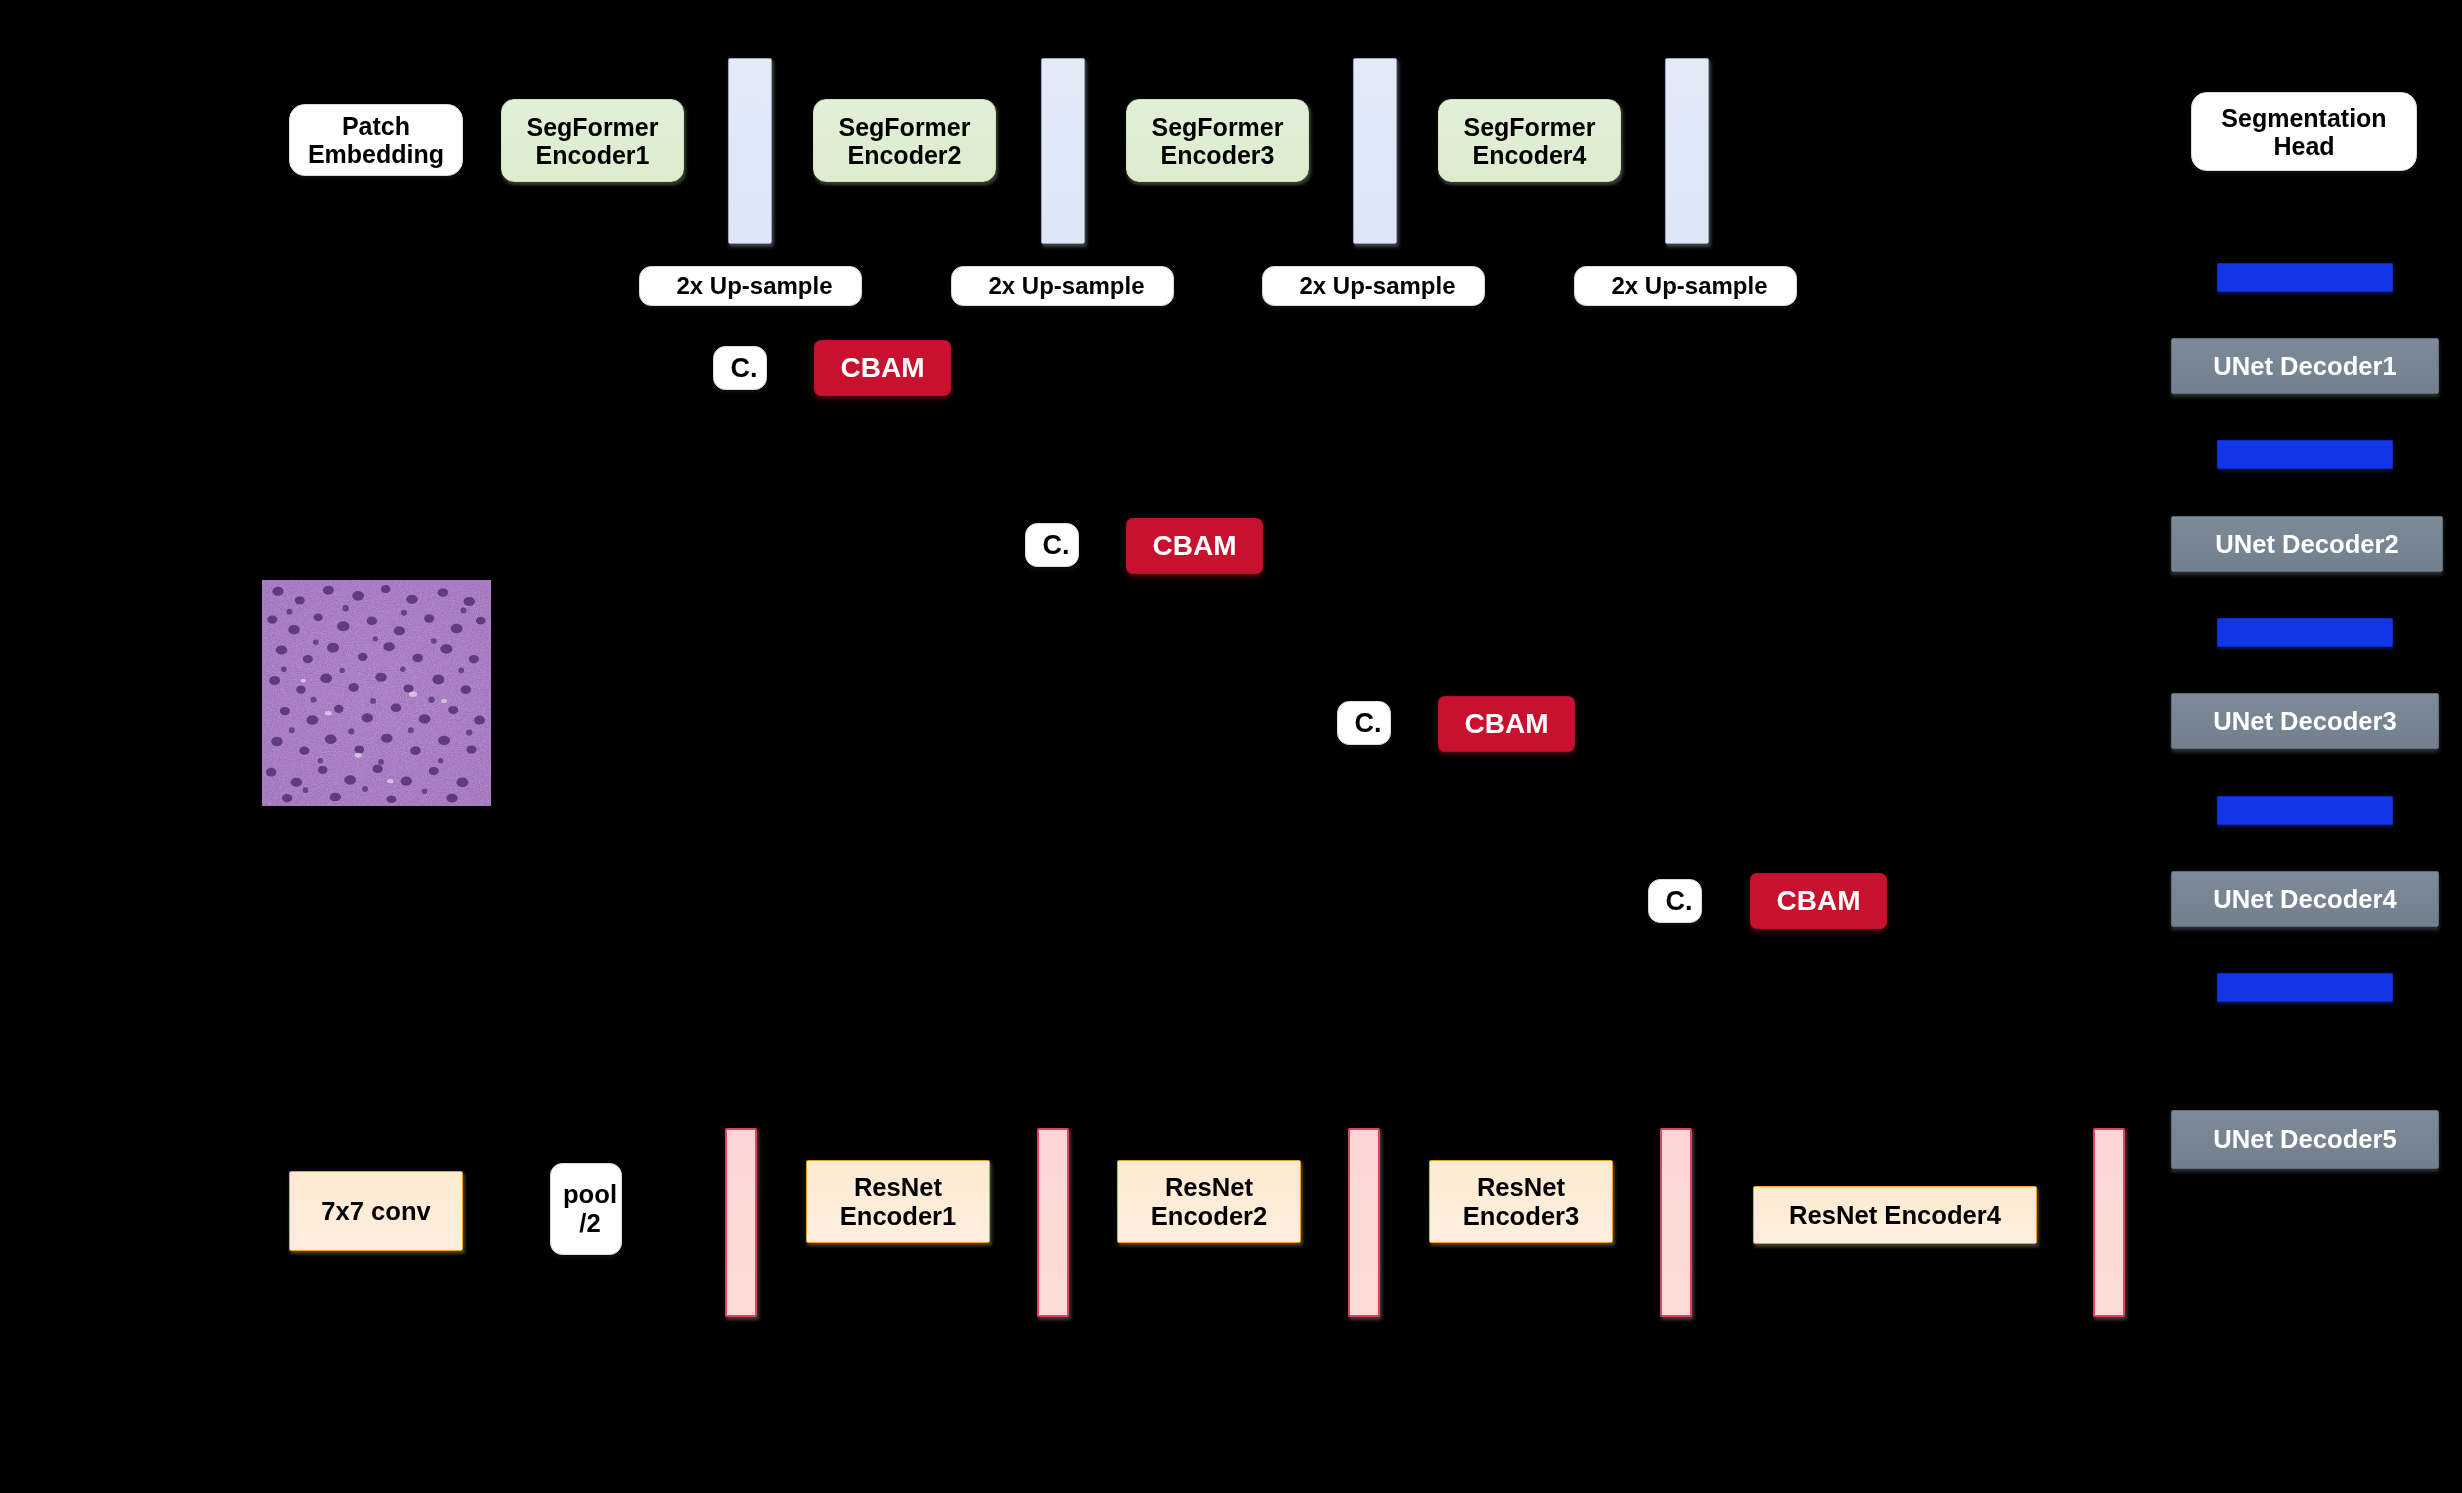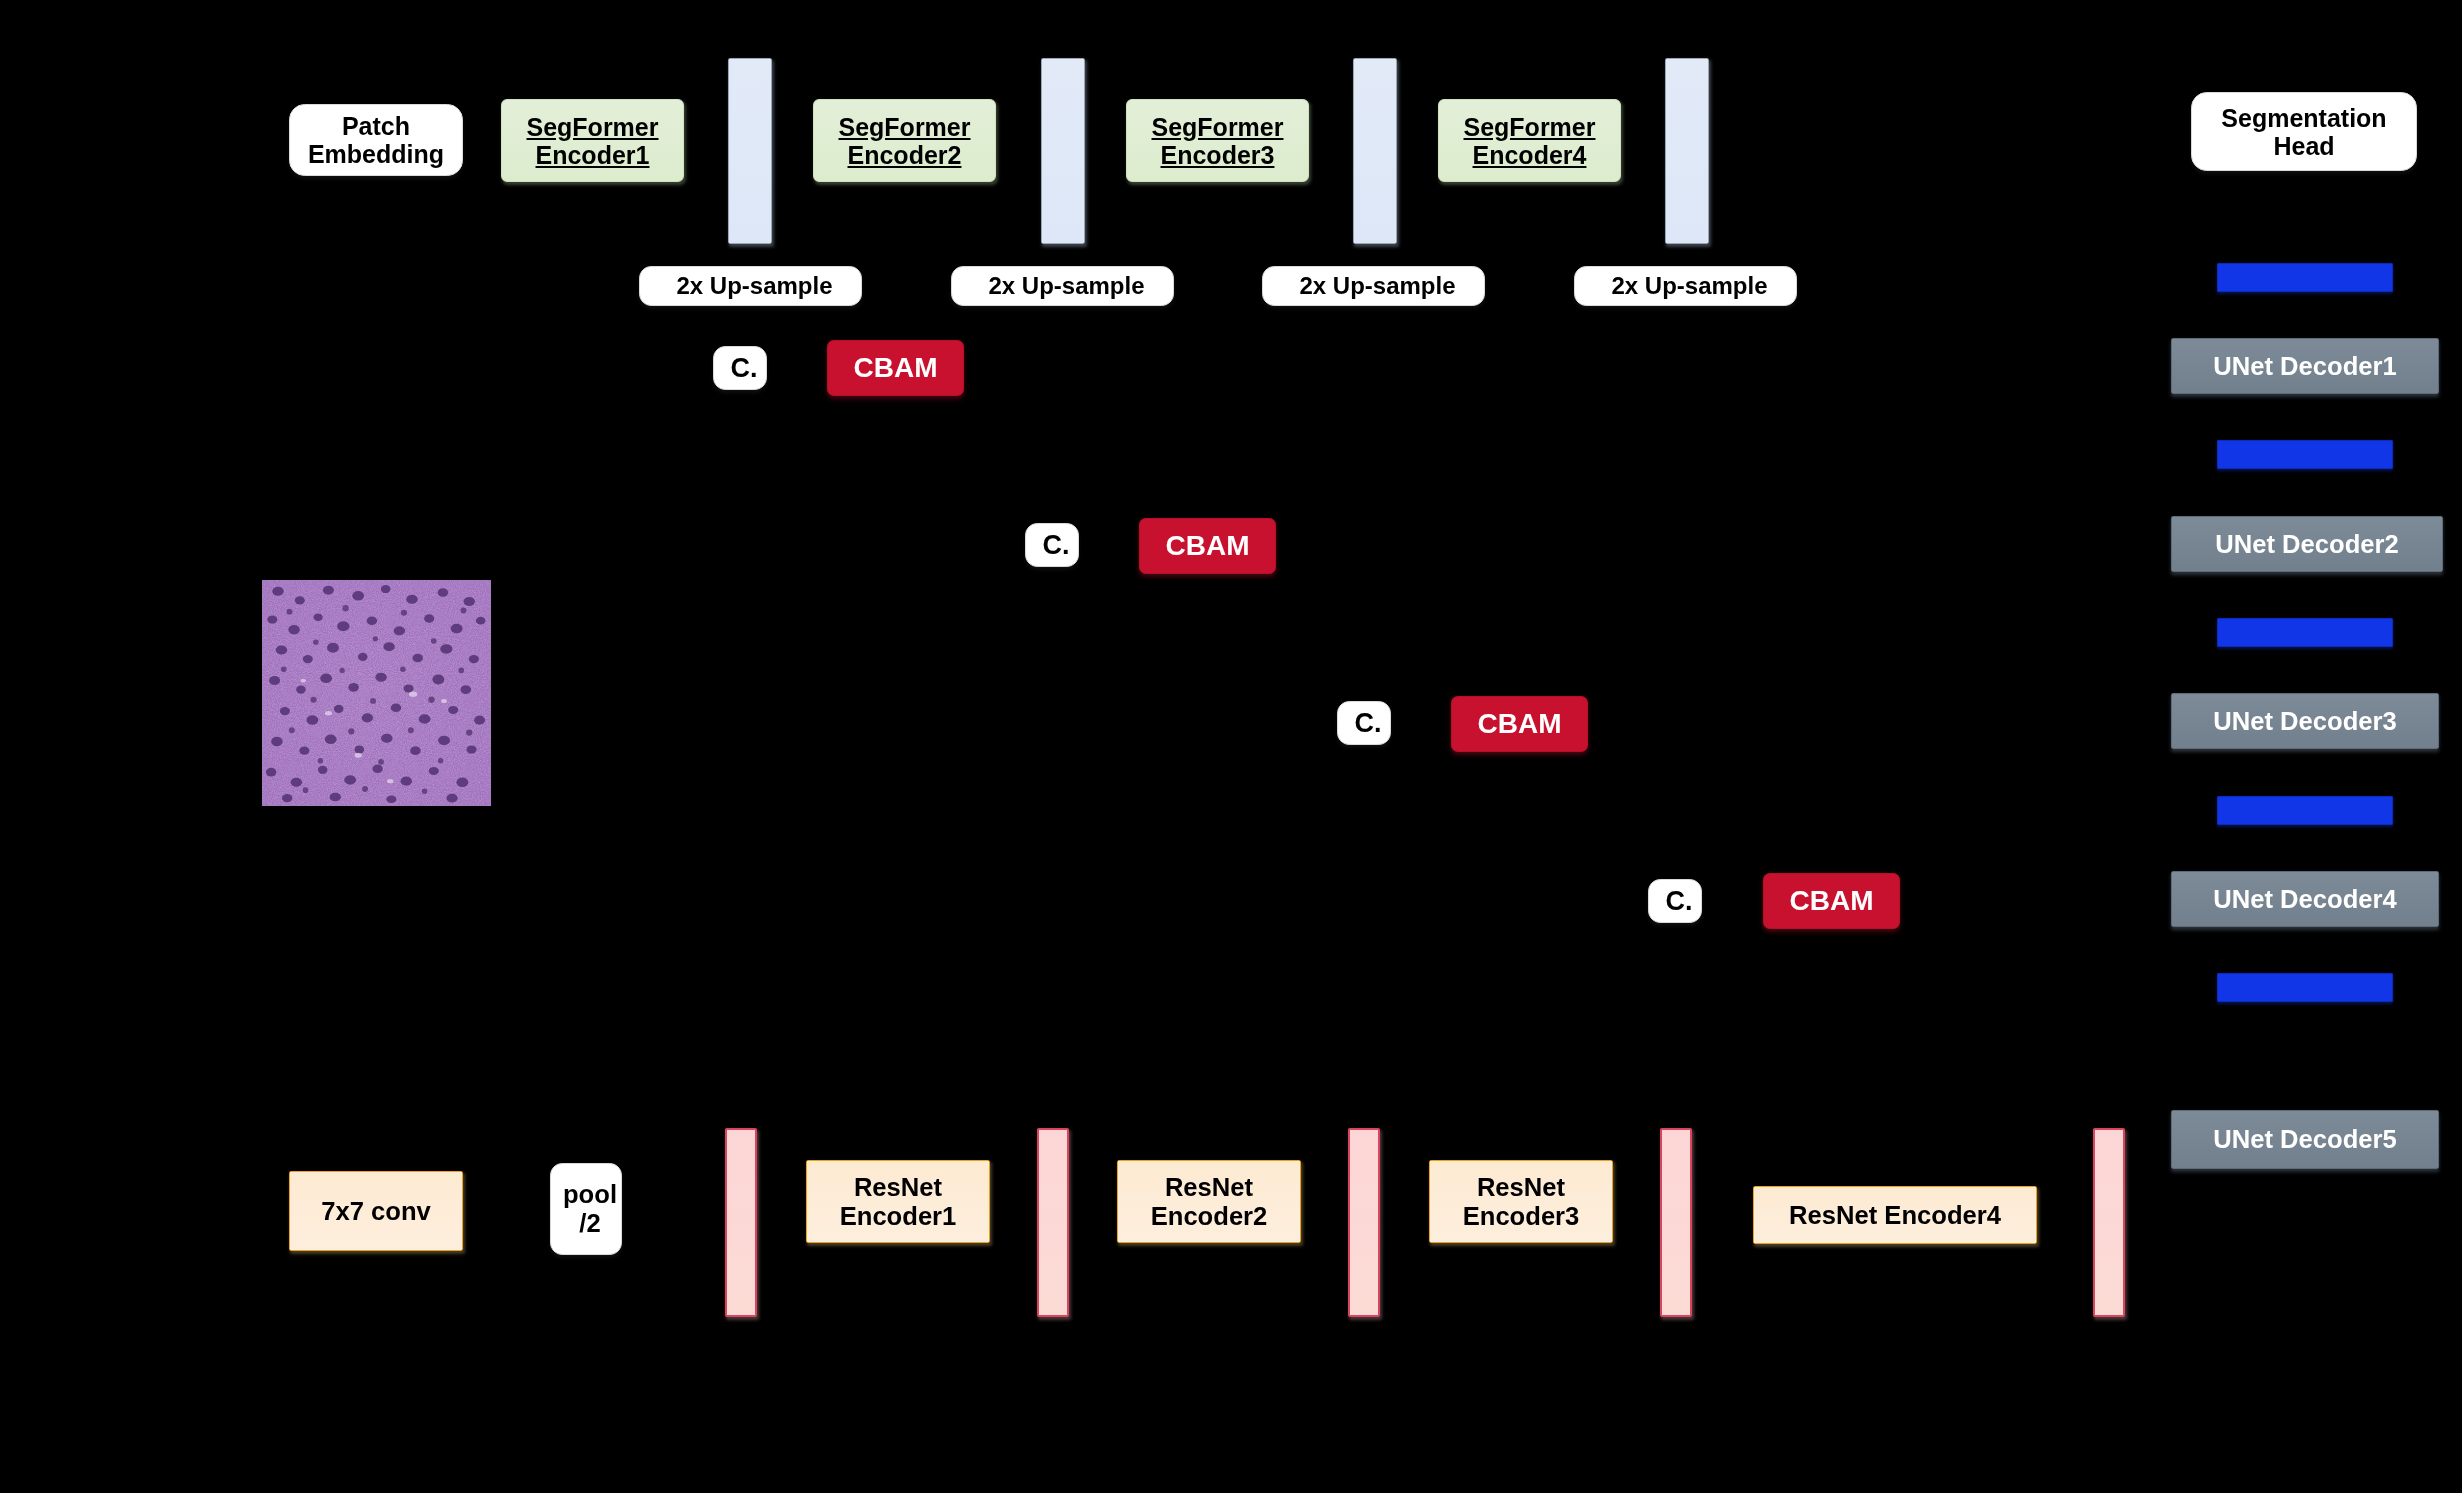--- a/index.html
+++ b/index.html
@@ -31,23 +31,22 @@
     border:1.1px solid #d9d9d9;
     box-shadow:0 2.2px 3.9px rgba(255,255,255,0.06);
   }
   .pill-sm{ border-radius:12.2px;padding-left:8px; }
 
   
   .green{
     background:linear-gradient(180deg,#e3efd8 0%,#dceccd 100%);
     color:#000000;
     border:1.7px solid #cfe0bd;
-    border-radius:6px;
+    border-radius:13px;
     box-shadow:1.7px 2.2px 3.3px rgba(120,140,110,0.45);
-    text-decoration:underline;
   }
 
   
   .lblue{
     background:linear-gradient(180deg,#e2eaf8 0%,#dde7f7 100%);
     border:1.7px solid #9aa6b4;
     border-radius:1.7px;
     box-shadow:1.7px 2.2px 3.3px rgba(120,130,145,0.5);
   }
 
@@ -59,21 +58,20 @@
     box-shadow:1.7px 2.2px 3.3px rgba(150,110,115,0.5);
   }
 
   
   .cbam{
     background:#c8112f;
     color:#ffffff;
     border-radius:6.7px;
     border:1.1px solid #b50f2a;
     box-shadow:0 2.8px 5px rgba(200,17,47,0.35);
-    margin-left:13px;
   }
 
   
   .peach{
     background:linear-gradient(180deg,#fdead2 0%,#fdeedd 100%);
     color:#000000;
     border:1.7px solid #e8a317;
     border-radius:1.7px;
     box-shadow:1.7px 2.2px 3.3px rgba(160,130,90,0.45);
   }

